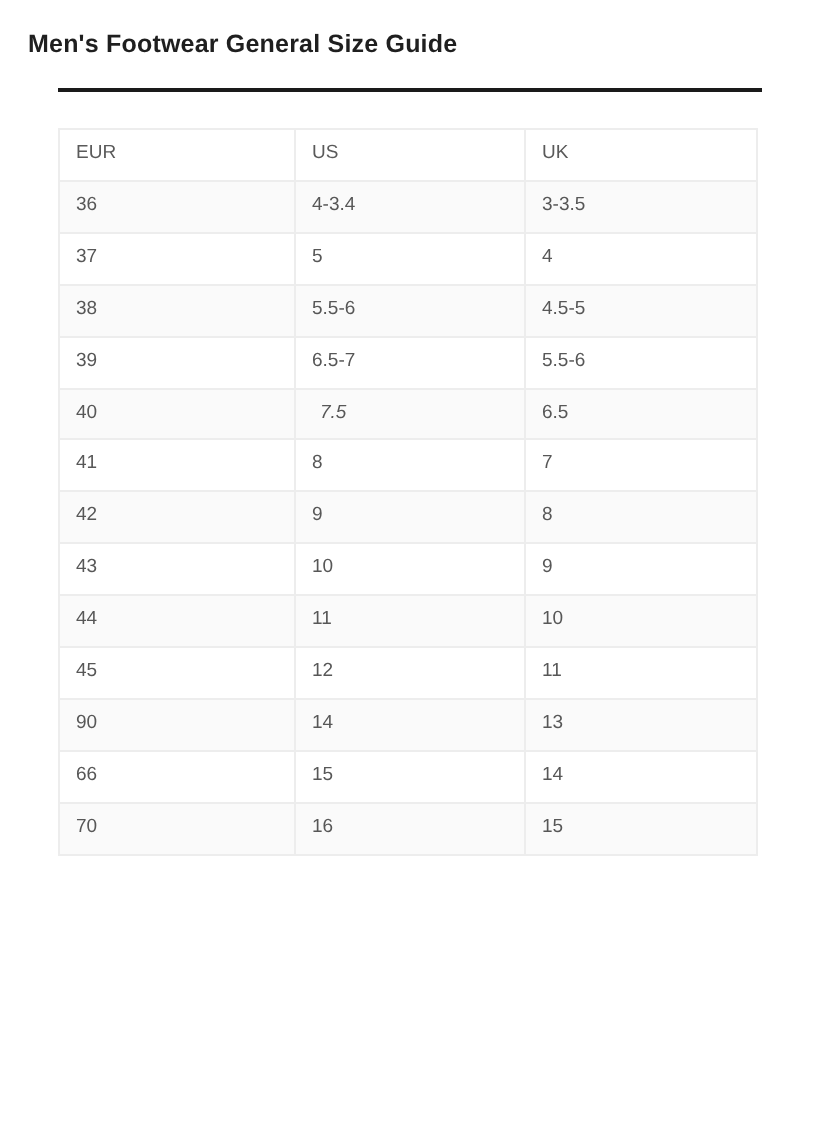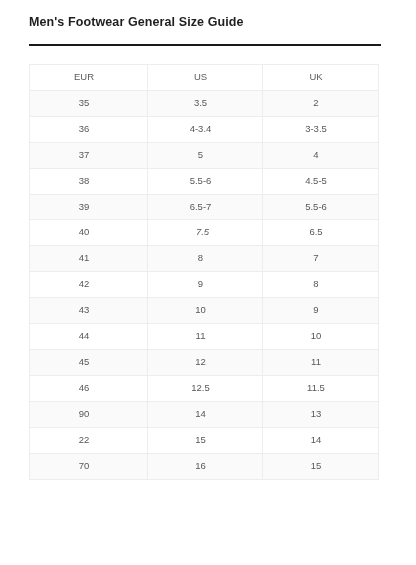--- a/index.html
+++ b/index.html
@@ -16,21 +16,21 @@
   }
   .page {
     position: relative;
     width: 416px;
     height: 565px;
     background: #ffffff;
     box-sizing: border-box;
   }
   .title {
     position: absolute;
-    left: 29px;
+    left: 14px;
     top: 15px;
     font-size: 12.5px;
     font-weight: bold;
     color: #1f1f1f;
     letter-spacing: 0.1px;
     white-space: nowrap;
   }
   .title-rule {
     position: absolute;
     left: 29px;
@@ -54,21 +54,21 @@
 
   .size-table th,
   .size-table td {
     border: 1px solid #ededed;
     padding: 0 17px 0 8px;
     height: 24.9px;
     line-height: 24.9px;
     font-size: 9.5px;
     font-weight: normal;
     color: #575757;
-    text-align: center;
+    text-align: left;
     vertical-align: middle;
     white-space: nowrap;
     overflow: hidden;
   }
   .size-table thead th {
     background: #ffffff;
     color: #5a5a5a;
   }
   .size-table tbody tr:nth-child(odd) td {
     background: #fafafa;
@@ -98,25 +98,20 @@
       <col class="c-uk">
     </colgroup>
     <thead>
       <tr>
         <th>EUR</th>
         <th>US</th>
         <th>UK</th>
       </tr>
     </thead>
     <tbody id="table-body">
-        <tr>
-          <td>35</td>
-          <td>3.5</td>
-          <td>2</td>
-        </tr>
         <tr>
           <td>36</td>
           <td>4-3.4</td>
           <td>3-3.5</td>
         </tr>
         <tr>
           <td>37</td>
           <td>5</td>
           <td>4</td>
         </tr>
@@ -154,31 +149,26 @@
           <td>44</td>
           <td>11</td>
           <td>10</td>
         </tr>
         <tr>
           <td>45</td>
           <td>12</td>
           <td>11</td>
         </tr>
         <tr>
-          <td>46</td>
-          <td>12.5</td>
-          <td>11.5</td>
-        </tr>
-        <tr>
           <td>90</td>
           <td>14</td>
           <td>13</td>
         </tr>
         <tr>
-          <td>22</td>
+          <td>66</td>
           <td>15</td>
           <td>14</td>
         </tr>
         <tr>
           <td>70</td>
           <td>16</td>
           <td>15</td>
         </tr>
       </tbody>
   </table>

